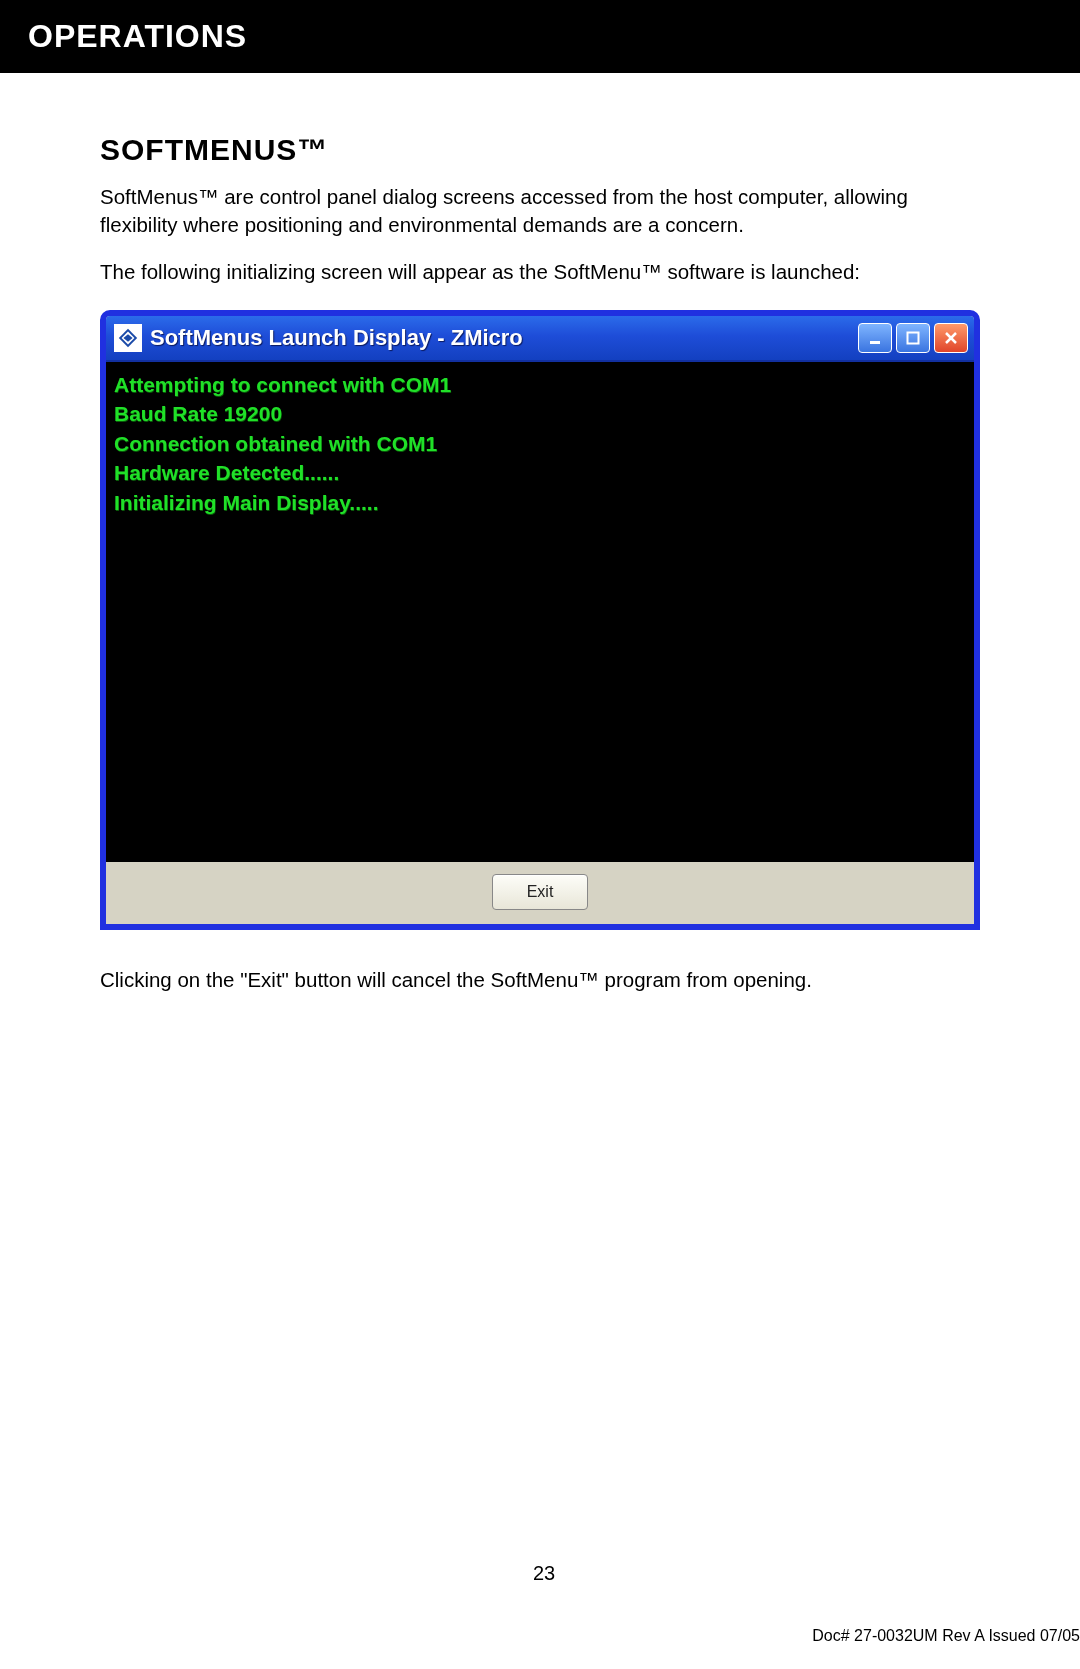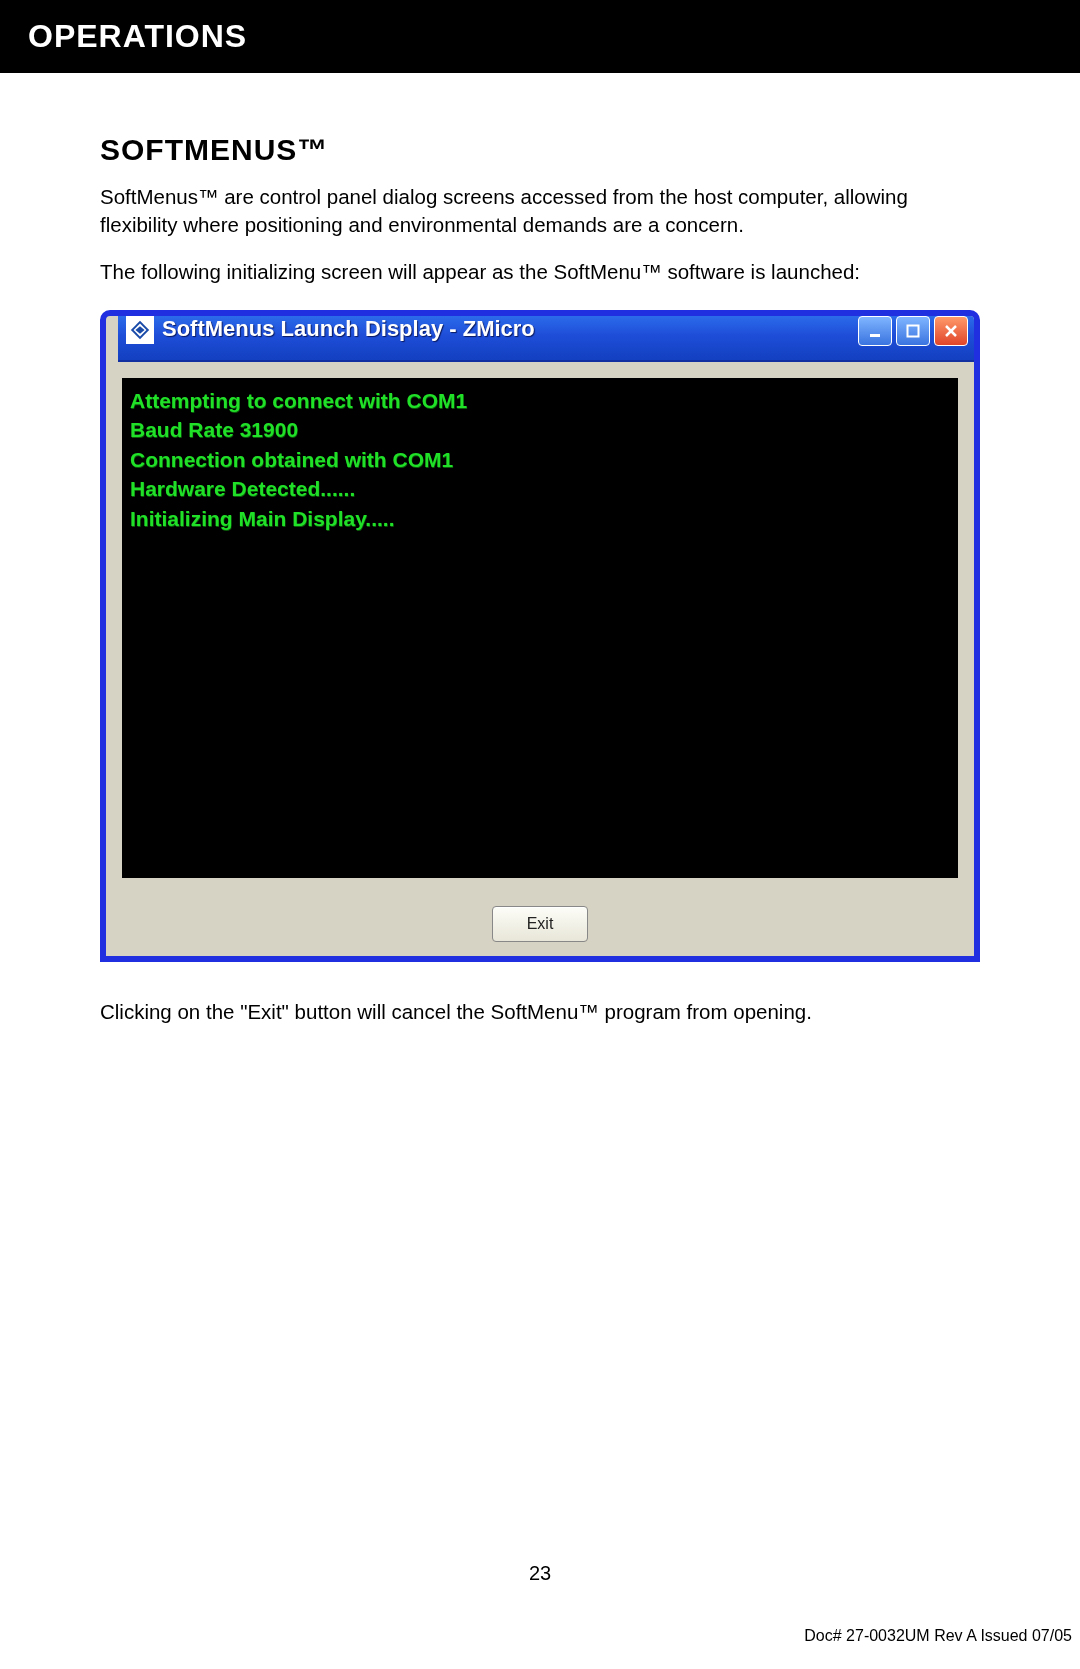--- a/index.html
+++ b/index.html
@@ -36,23 +36,23 @@
       margin: 24px 0 36px 0;
       border: 6px solid #2030e0;
       border-radius: 10px 10px 0 0;
       background: #d6d3c4;
       overflow: hidden;
     }
     .titlebar {
       background: linear-gradient(to bottom, #2b6bea 0%, #1e4dd8 45%, #1340c0 100%);
       height: 46px;
       display: flex;
+      align-items: center;
       padding: 0 6px 0 8px;
       border-bottom: 2px solid #1230a0;
-      margin-left: 12px;
     }
     .app-icon {
       width: 28px;
       height: 28px;
       background: #fff;
       display: inline-flex;
       align-items: center;
       justify-content: center;
       margin-right: 8px;
       flex-shrink: 0;
@@ -85,21 +85,21 @@
     }
     .win-btn.close {
       background: linear-gradient(to bottom, #ff9a6a, #e0452a);
       color: #fff;
       font-weight: bold;
       font-size: 18px;
     }
     .win-btn svg { width: 14px; height: 14px; }
     .console {
       background: #000;
-      margin: 16px;
+      margin: 0;
       padding: 8px 12px 10px 8px;
       min-height: 500px;
     }
     .console-line {
       color: #20e028;
       font-family: Arial, sans-serif;
       font-weight: bold;
       font-size: 21px;
       line-height: 1.4;
       text-shadow: 0.5px 0.5px 0 #0a5a0a;
@@ -117,21 +117,21 @@
       padding: 8px 34px;
       font-size: 16px;
       font-family: Arial, sans-serif;
       color: #222;
       box-shadow: inset 0 1px 0 #fff;
     }
     .footer {
       position: absolute;
       bottom: 0;
       left: 0;
-      right: 8px;
+      right: 0;
       text-align: center;
       padding-left: 8px;
     }
     .page-num {
       font-size: 20px;
       padding-bottom: 42px;
     }
     .doc-id {
       text-align: right;
       font-size: 16px;
@@ -178,21 +178,21 @@
         <span class="win-btn close">
           <svg viewBox="0 0 14 14">
               <line x1="2" y1="2" x2="12" y2="12" stroke="#fff" stroke-width="2.5"></line>
               <line x1="12" y1="2" x2="2" y2="12" stroke="#fff" stroke-width="2.5"></line>
             </svg>
         </span>
       </span>
     </div>
     <div class="console">
       <div class="console-line">Attempting to connect with COM1</div>
-      <div class="console-line">Baud Rate 31900</div>
+      <div class="console-line">Baud Rate 19200</div>
       <div class="console-line">Connection obtained with COM1</div>
       <div class="console-line">Hardware Detected......</div>
       <div class="console-line">Initializing Main Display.....</div>
     </div>
     <div class="button-row">
       <span class="exit-btn">Exit</span>
     </div>
   </div>
 
   <p class="para">Clicking on the "Exit" button will cancel the SoftMenu™ program from opening.</p>

